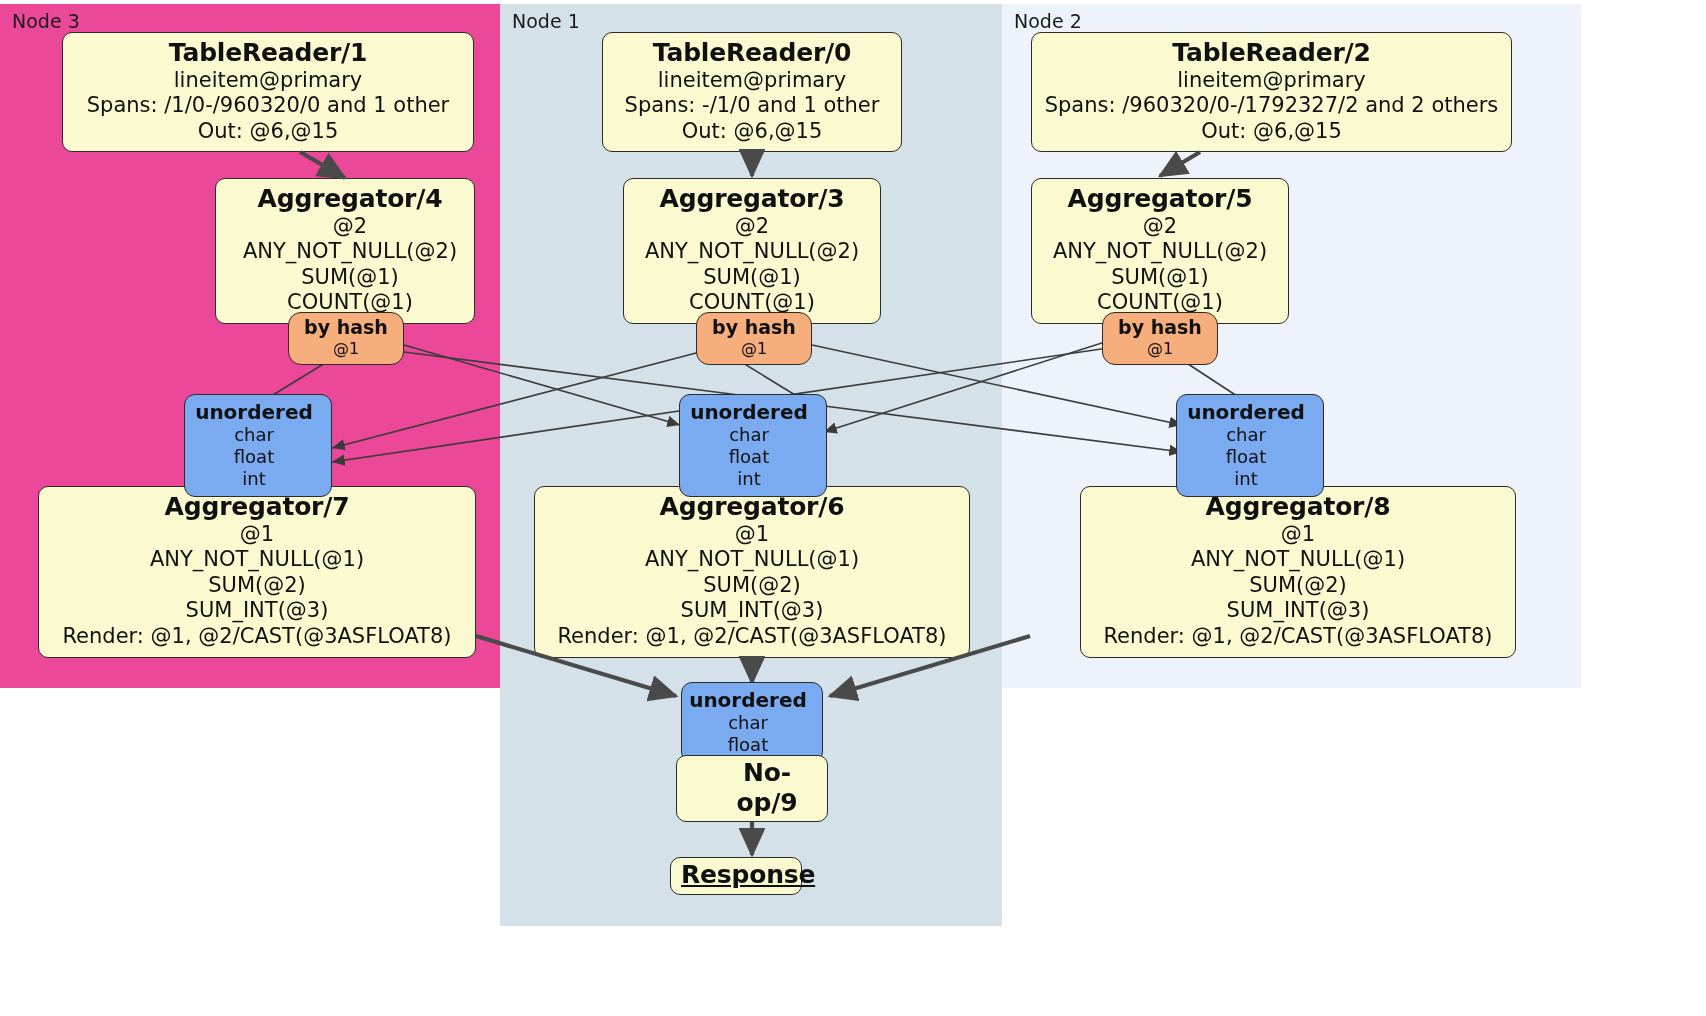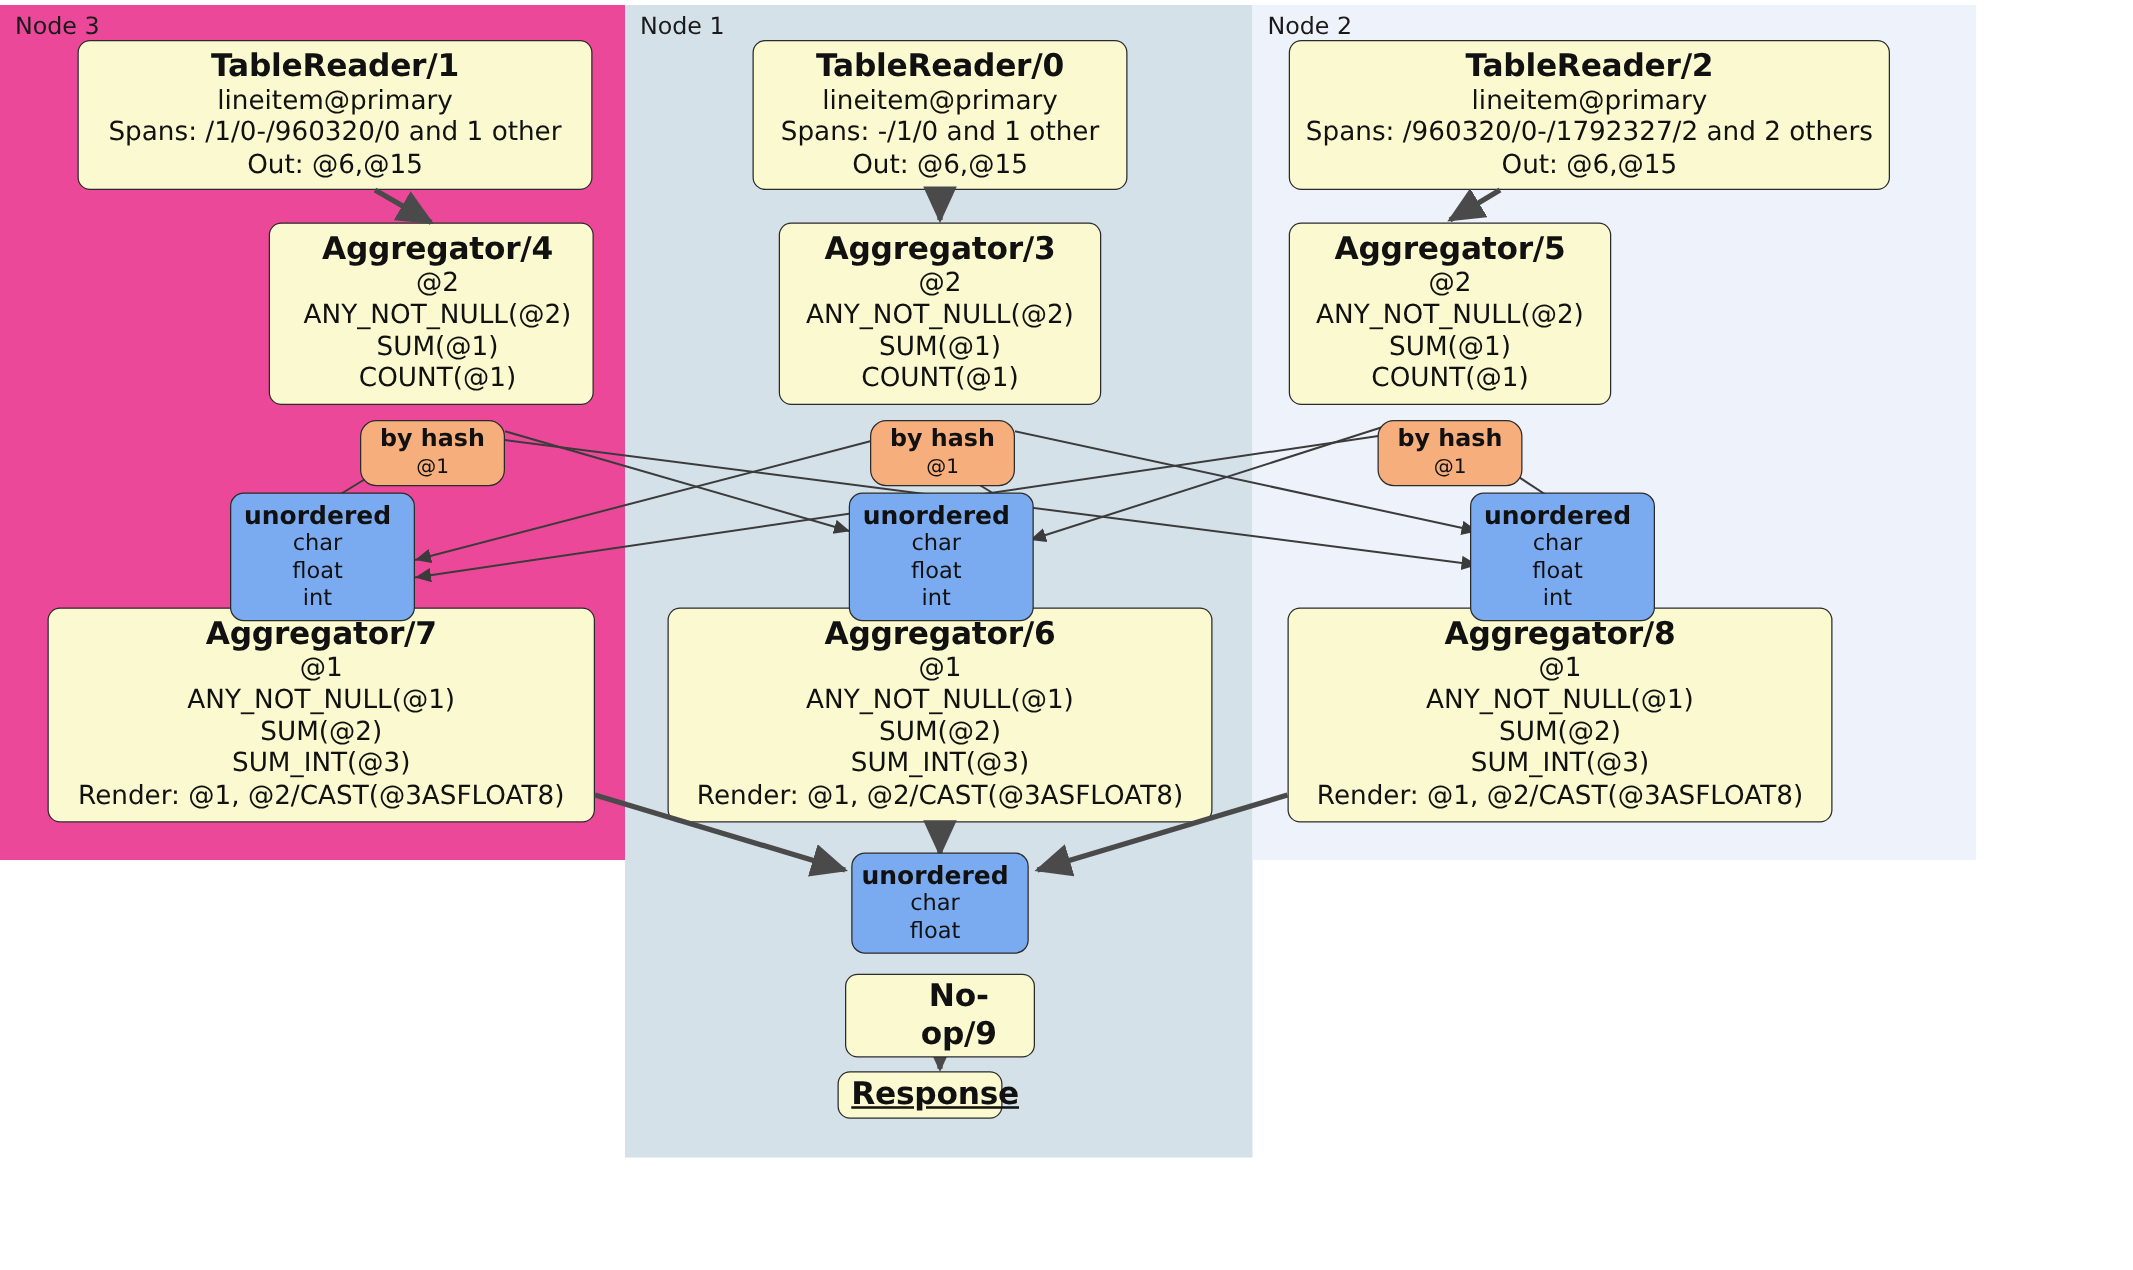--- a/index.html
+++ b/index.html
@@ -87,21 +87,21 @@
 
   .small-proc {
     background: #faf9cf;
     padding: 2px 10px 4px 10px;
   }
   .small-proc .title { font-weight: bold; font-size: 25px; }
 
   
   .layer-proc   { z-index: 5; }
   .layer-edge   { z-index: 8; }
-  .layer-router { z-index: 12; margin-top: 24px; }
+  .layer-router { z-index: 12; }
   .layer-sync   { z-index: 12; }
 </style>
 </head>
 <body>
 
 <div id="canvas">
 
   <div class="node-panel" id="panel-node3">
     <span class="node-label">Node 3</span>
   </div>
@@ -263,21 +263,21 @@
     <div class="line">@1</div>
   </div>
 
   <div class="box sync layer-sync" style="left:1176px; top:394px; width:148px;">
     <div class="title">unordered</div>
     <div class="line">char</div>
     <div class="line">float</div>
     <div class="line">int</div>
   </div>
 
-  <div class="box proc layer-proc" style="left:1030px; top:486px; width:436px;">
+  <div class="box proc layer-proc" style="left:1080px; top:486px; width:436px;">
     <div class="title">Aggregator/8</div>
     <div class="line">@1</div>
     <div class="line">ANY_NOT_NULL(@1)</div>
     <div class="line">SUM(@2)</div>
     <div class="line">SUM_INT(@3)</div>
     <div class="line">Render: @1, @2/CAST(@3ASFLOAT8)</div>
   </div>
 
 </div>
 

